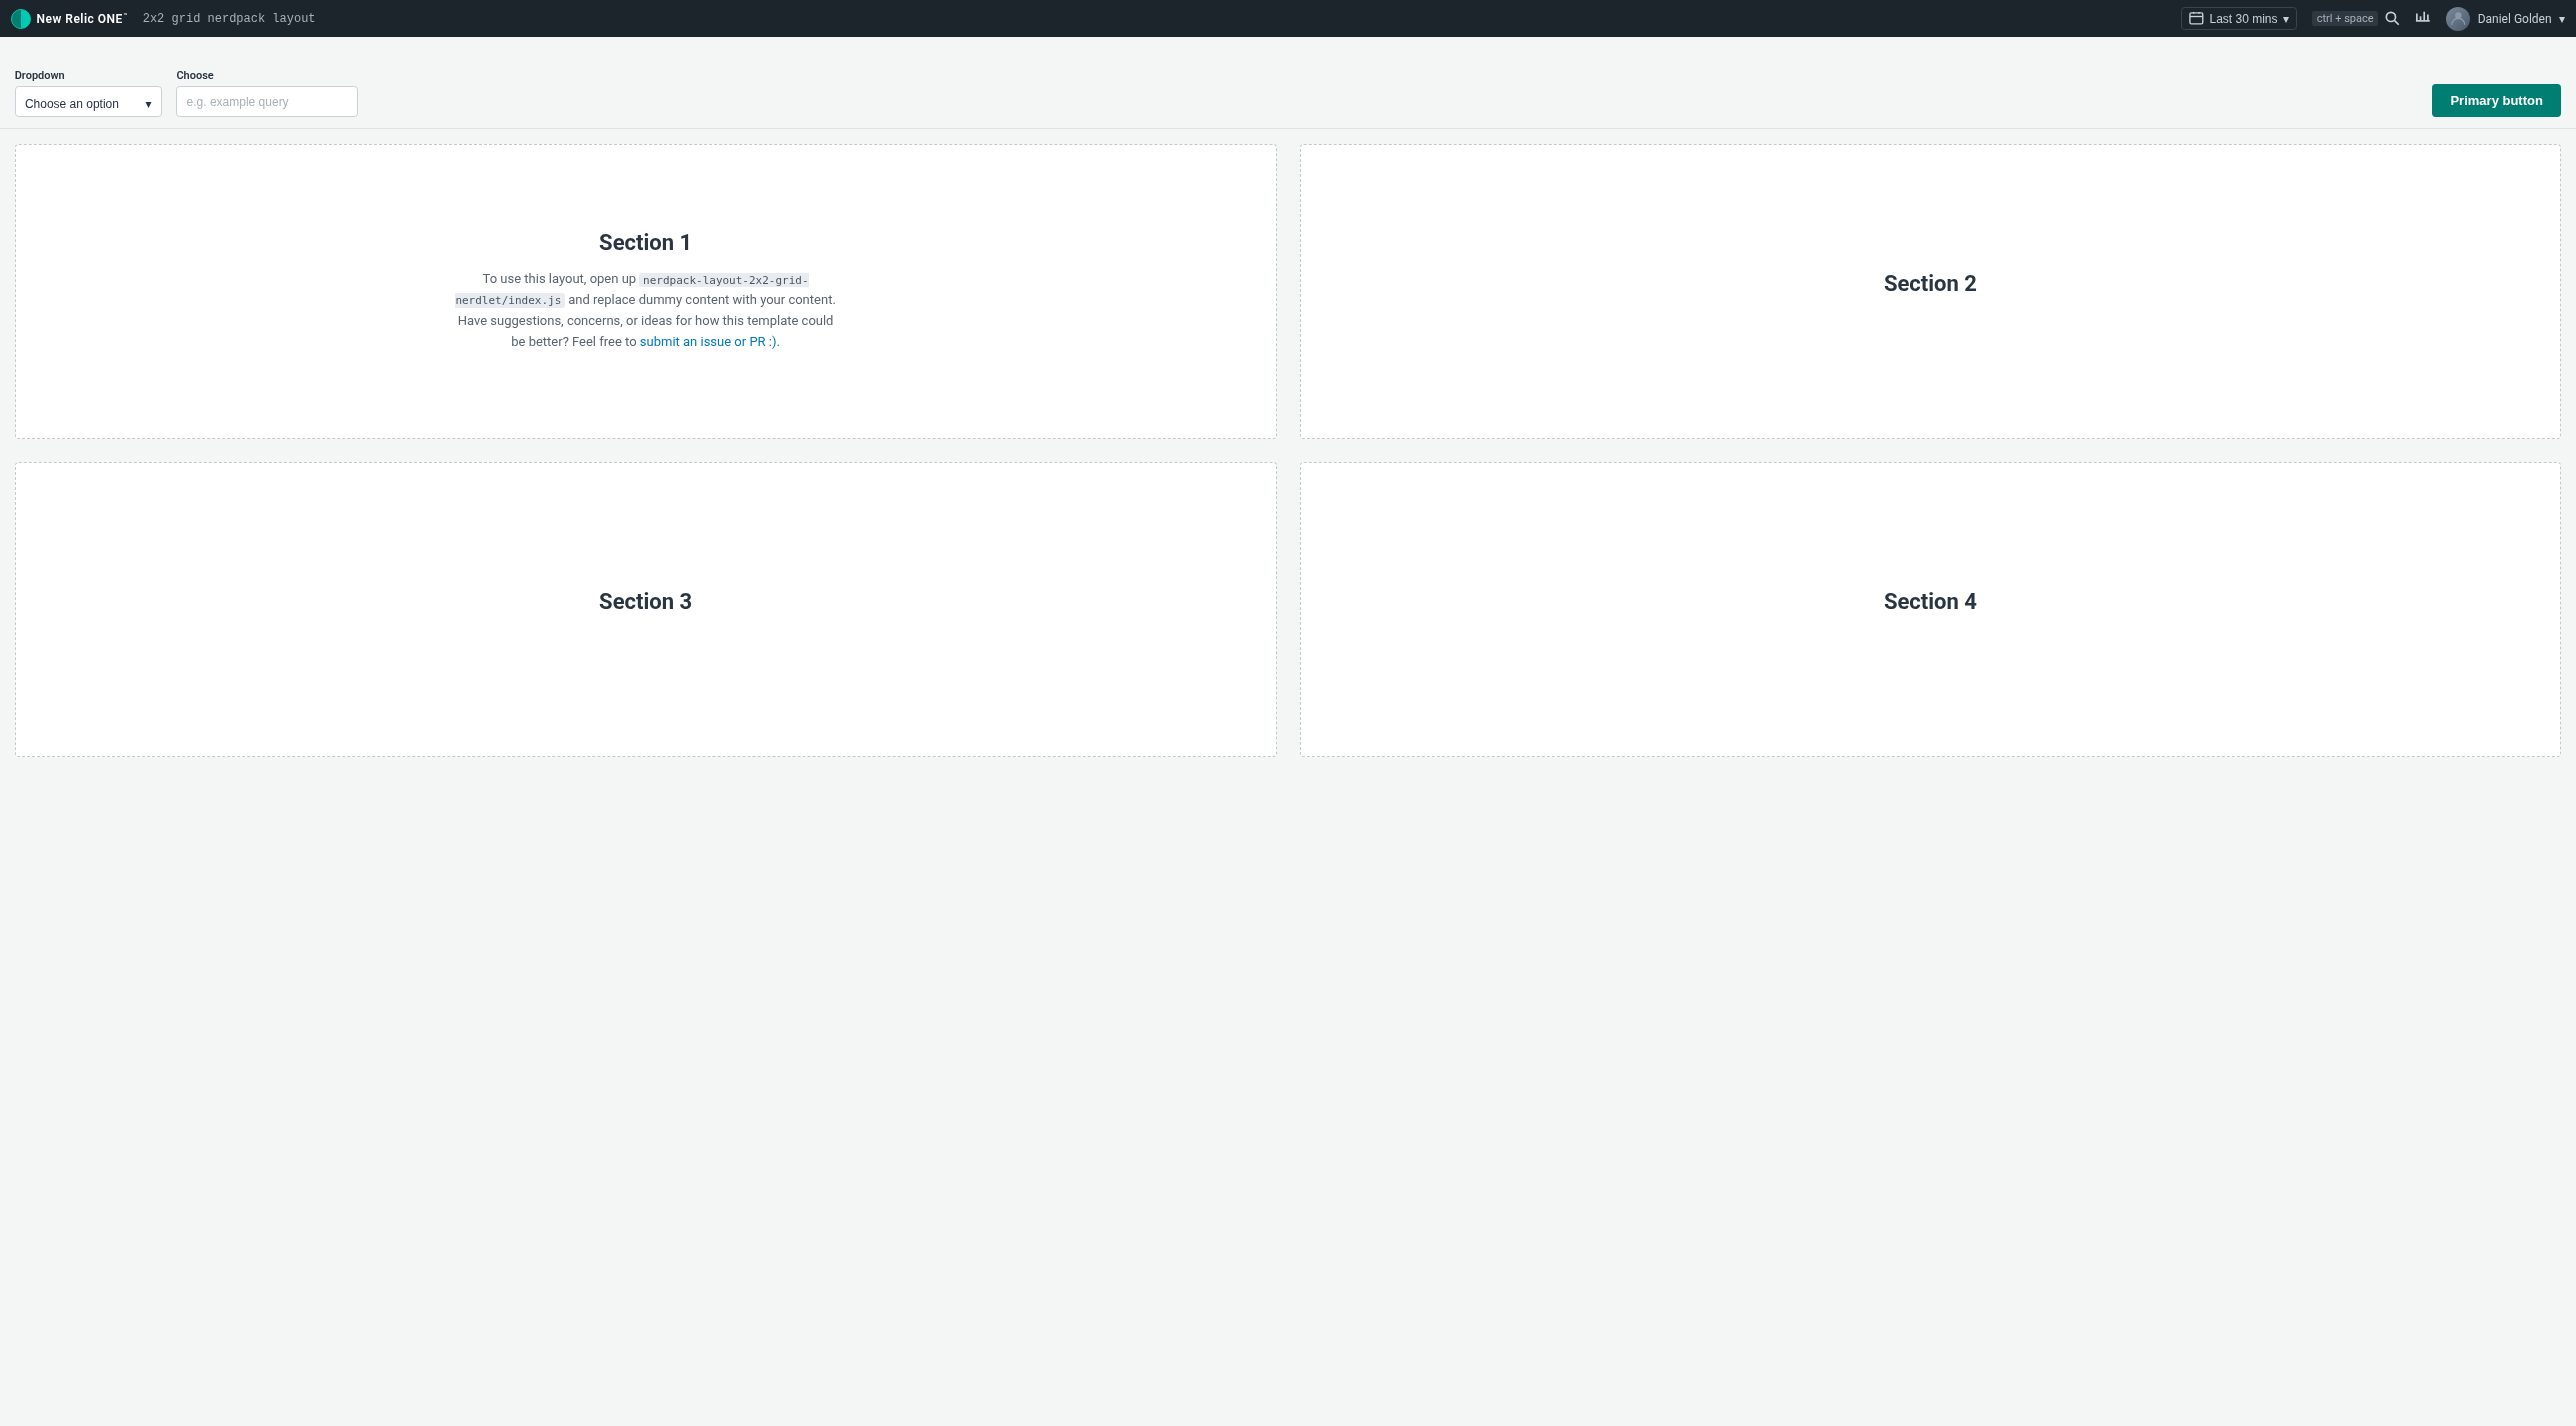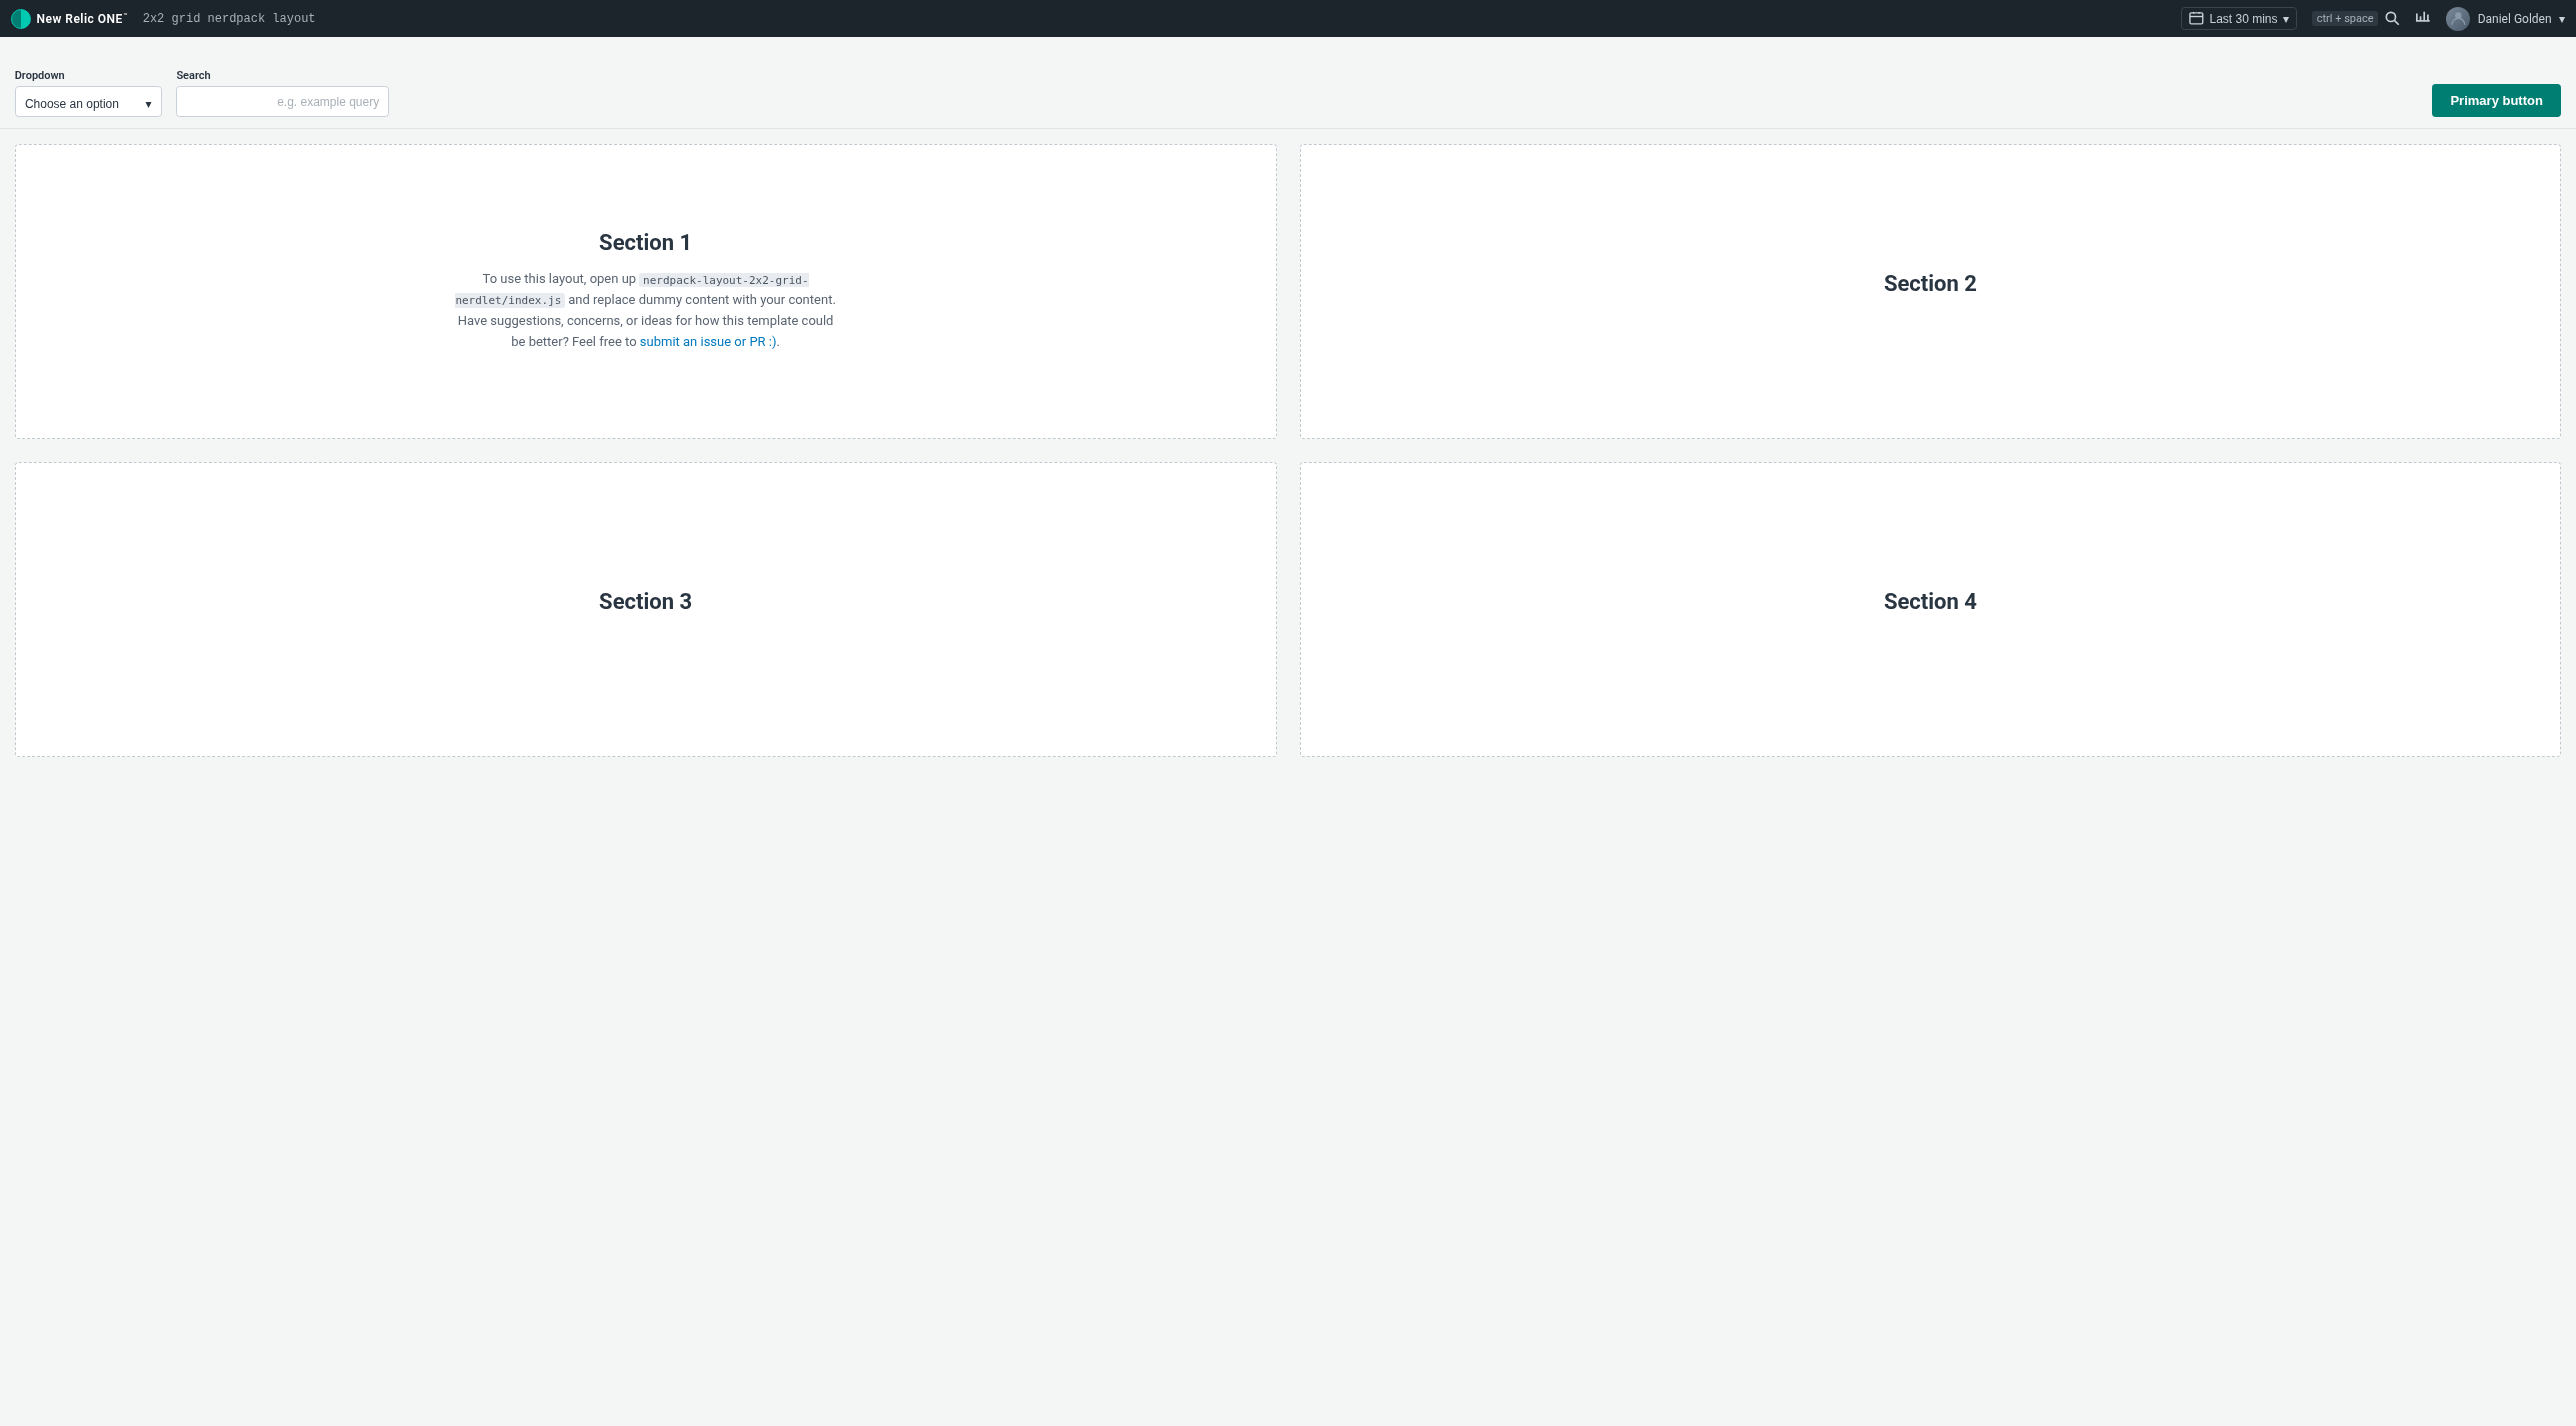--- a/index.html
+++ b/index.html
@@ -142,24 +142,23 @@
       min-width: 147px;
       height: 31px;
     }
     .search-input {
       background: #fff;
       border: 0.9px solid #c8d0d8;
       border-radius: 3.7px;
       padding: 5.5px 9.2px;
       font-size: 12px;
       color: #2a3542;
-      width: 213px;
+      width: 182px;
       height: 31px;
       outline: none;
-      text-align: right;
     }
     .search-input::placeholder { color: #a8b0b8; }
     .toolbar-spacer { flex: 1; }
     .primary-btn {
       background: #007e72;
       color: #fff;
       border: none;
       border-radius: 3.7px;
       padding: 7.4px 18.4px;
       font-size: 13px;
@@ -269,21 +268,21 @@
 
 <div class="toolbar">
   <div class="toolbar-field">
     <label class="toolbar-label">Dropdown</label>
     <button class="dropdown-btn">
       <span>Choose an option</span>
       <span>▾</span>
     </button>
   </div>
   <div class="toolbar-field">
-    <label class="toolbar-label">Search</label>
+    <label class="toolbar-label">Choose</label>
     <input class="search-input" type="text" placeholder="e.g. example query" style="">
   </div>
   <div class="toolbar-spacer"></div>
   <button class="primary-btn">Primary button</button>
 </div>
 
 <div class="main-content" id="sections-grid">
 <div class="section-card">
       <div class="section-title">Section 1</div>
       <p class="section-desc">To use this layout, open up <code>nerdpack-layout-2x2-grid-nerdlet/index.js</code> and replace dummy content with your content. Have suggestions, concerns, or ideas for how this template could be better? Feel free to <a href="#" class="section-link">submit an issue or PR :)</a>.</p>

